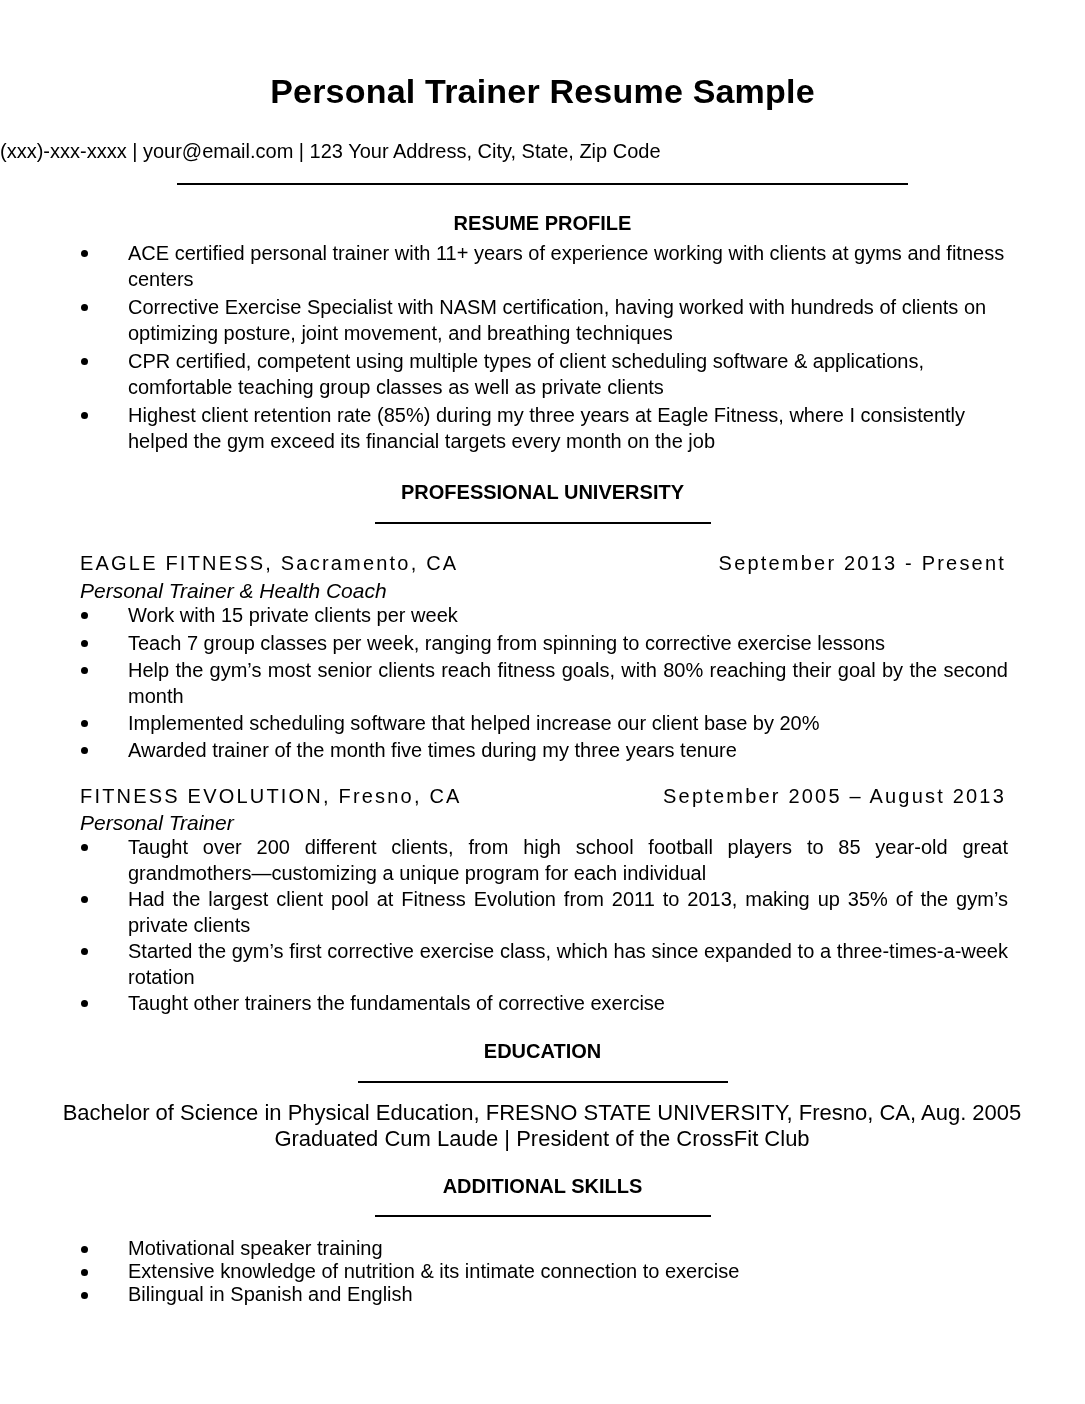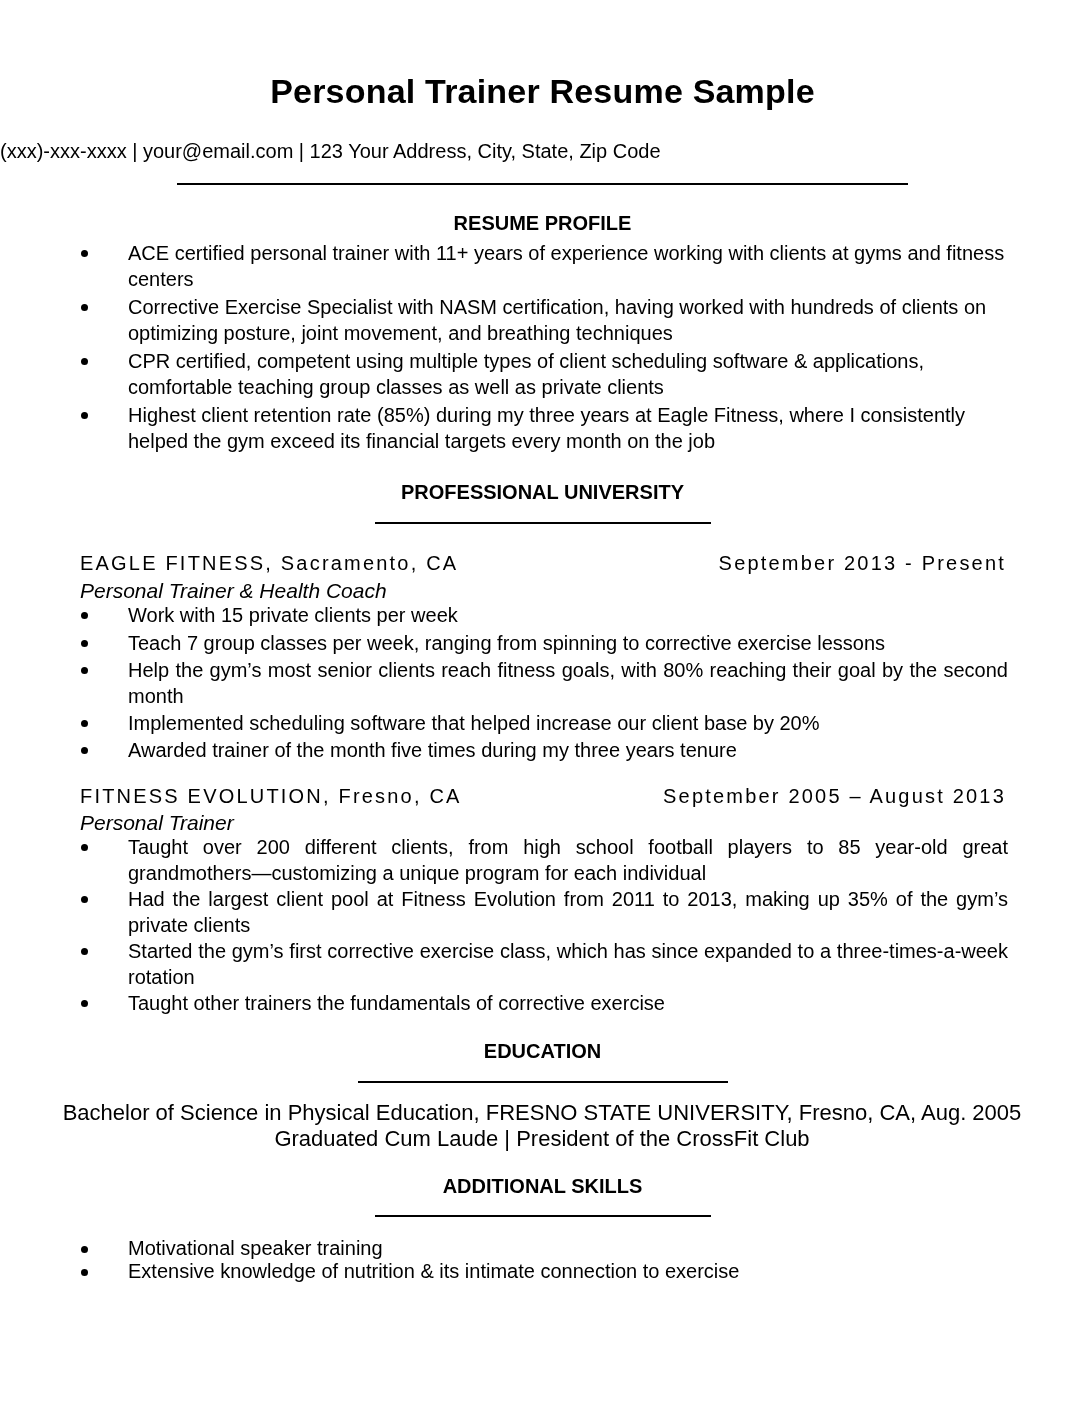--- a/index.html
+++ b/index.html
@@ -128,15 +128,19 @@
   <div class="hr" style="left:375px; width:336px; top:1215px;"></div>
   <ul class="bullets" style="top:1237px;">
     <li style="line-height:23px;">
         <span class="dot" style="top:9px;"></span>
         <span class="txt">Motivational speaker training</span>
       </li>
     <li style="line-height:23px;">
         <span class="dot" style="top:9px;"></span>
         <span class="txt">Extensive knowledge of nutrition &amp; its intimate connection to exercise</span>
       </li>
+    <li style="line-height:23px;">
+        <span class="dot" style="top:9px;"></span>
+        <span class="txt">Bilingual in Spanish and English</span>
+      </li>
   </ul>
 
 </div>
 
 </body></html>

